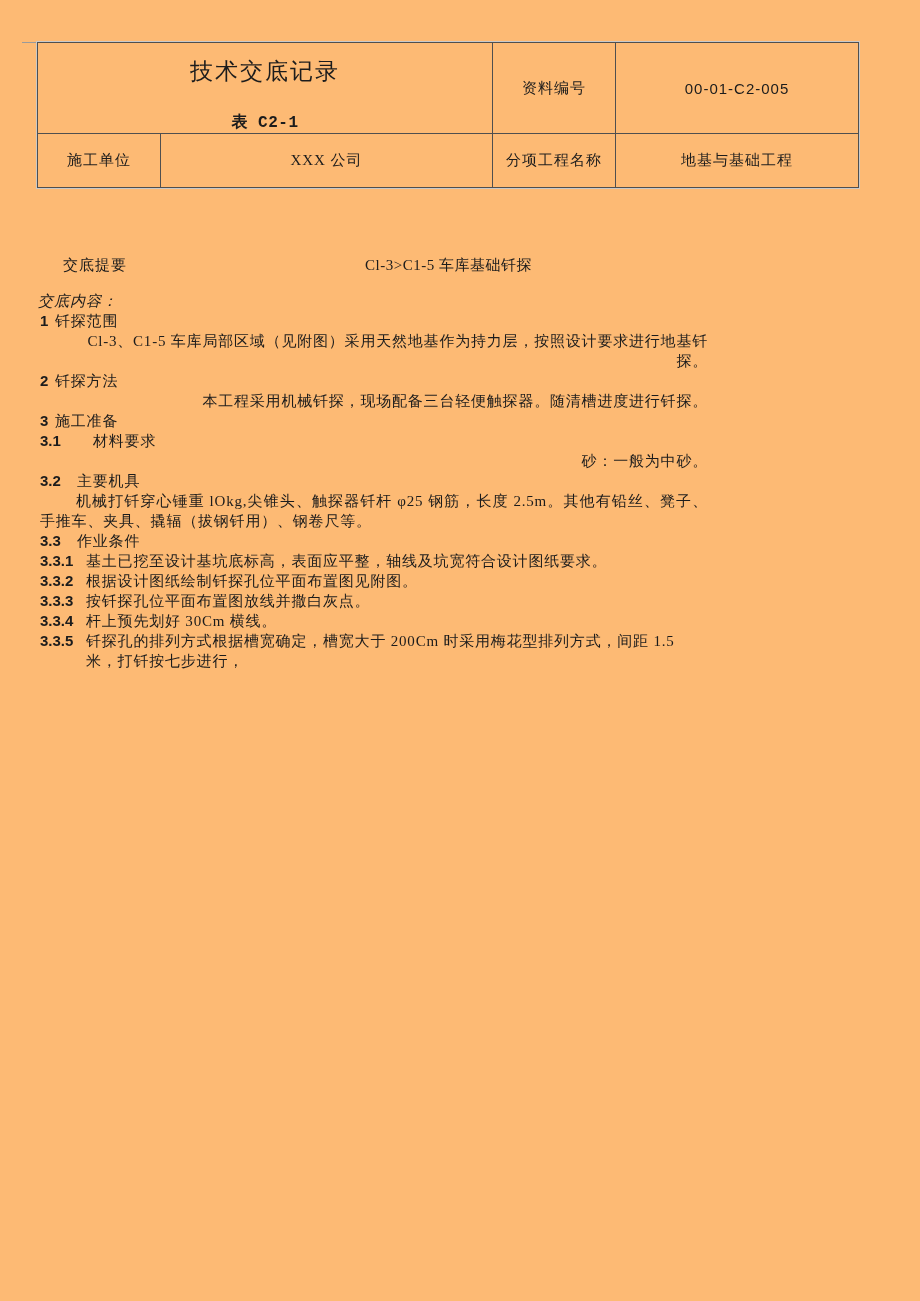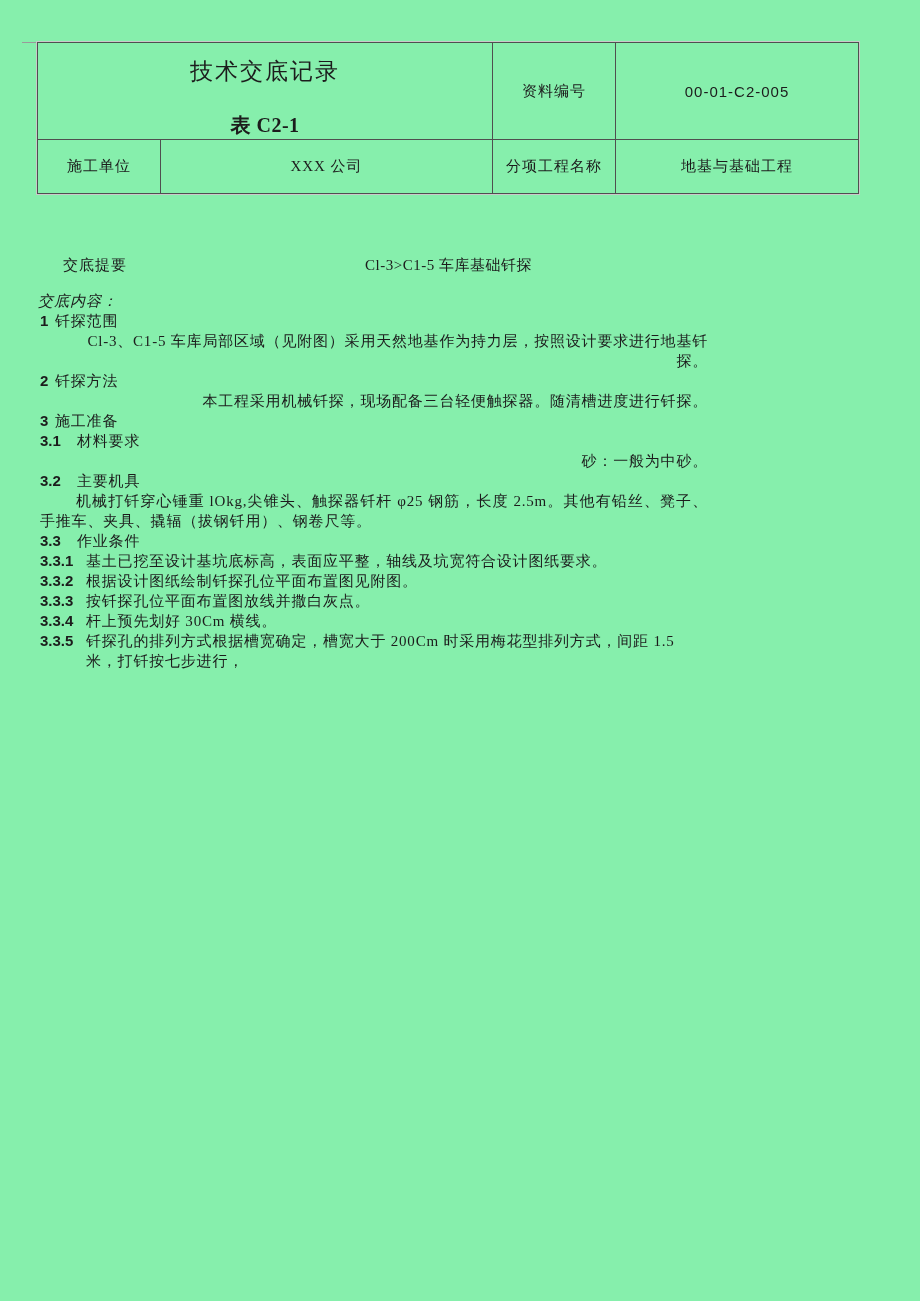--- a/index.html
+++ b/index.html
@@ -2,41 +2,41 @@
 <html><head>
 <meta charset="utf-8">
 <style>
   html, body { margin:0; padding:0; background:#ffffff; }
   body {
     width:920px; height:1301px;
     font-family:"Liberation Serif", serif;
     color:#1c1c1c;
     -webkit-font-smoothing:antialiased;
   }
-  .page { position:relative; width:920px; height:1301px; background:#86efac; overflow:hidden; }
+  .page { position:relative; width:920px; height:1301px; background:#fdba74; overflow:hidden; }
 
   
   .top-stub { position:absolute; left:22px; top:42px; width:16px; height:1px; background:#9a9a9a; }
 
   table.header-table {
     position:absolute; left:37px; top:42px;
     border-collapse:collapse; table-layout:fixed;
     width:821px;
   }
   table.header-table td {
     border:1px solid #4f4f4f;
     padding:0; text-align:center; vertical-align:middle;
     font-size:15px; letter-spacing:1px;
   }
   table.header-table { border:1px solid #8c8c8c; outline:1px solid #c9c9c9; outline-offset:0; }
   tr.r1 { height:89px; } tr.r2 { height:52px; } tr.r3 { height:54px; }
 
   .title-stack { display:flex; flex-direction:column; align-items:center; padding-top:13px; gap:25px; }
   .doc-title { font-family:"Liberation Sans", sans-serif; font-size:23px; letter-spacing:2px; font-weight:500; }
-  .doc-subtitle { font-family:Liberation Serif, serif; font-size:20px; font-weight:700; letter-spacing:0.5px; }
+  .doc-subtitle { font-family:Liberation Mono, monospace; font-size:16px; font-weight:700; letter-spacing:0.5px; }
   td.docno-cell { vertical-align:top; padding-top:20px; font-family:"Liberation Sans", sans-serif; letter-spacing:0.5px; }
 
   
   .content { position:absolute; left:0; top:239px; width:744px; font-size:15px; }
 
   .summary-row { position:relative; margin-top:17px; height:20px; }
   .summary-label { position:absolute; left:63px; top:0; letter-spacing:1px; }
   .summary-value { position:absolute; left:365px; top:0; letter-spacing:0.5px; }
 
   .content-label { margin:16px 0 0 38px; letter-spacing:1px;font-style:italic; }
@@ -52,21 +52,21 @@
   .sec .t { flex:1 1 auto; }
 
   .p-indent { text-indent:36px;text-align:right; }
   .p-wrap { text-indent:36px; text-align:justify; line-height:34px; }
 
   .mt-s1 { margin-top:38px; }  
   .mt-p1 { margin-top:34px; }
   .mt-s2 { margin-top:24px; }
   .mt-p2 { margin-top:36px; }
   .mt-s3 { margin-top:20px; }
-  .mt-s31 { margin-top:36px; }
+  .mt-s31 { margin-top:36px;gap:16px; }
   .mt-sand { margin-top:15px; }
   .mt-s32 { margin-top:14px; }
   .mt-mech { margin-top:14px; }
   .mt-s33 { margin-top:3px; }
   .mt-i1 { margin-top:17px; }
   .mt-i2 { margin-top:17px; }
   .mt-i3 { margin-top:14px; }
   .mt-i4 { margin-top:16px; }
   .mt-i5 { margin-top:9px; }
 </style>

